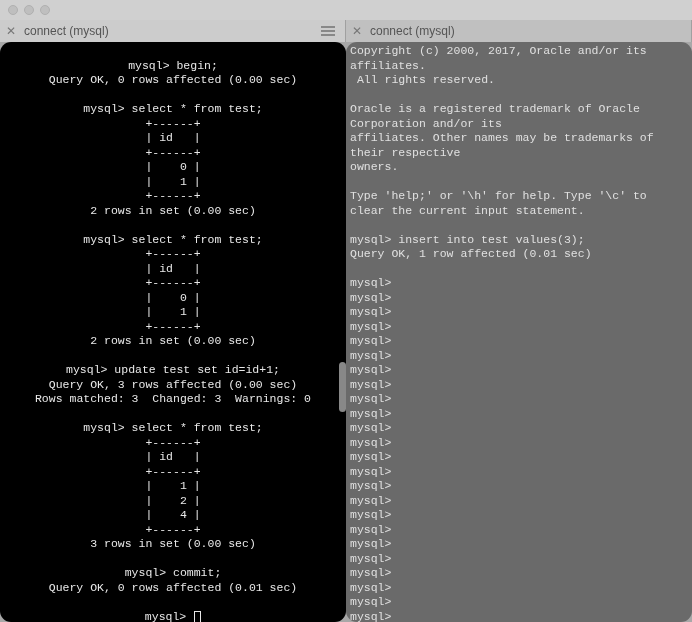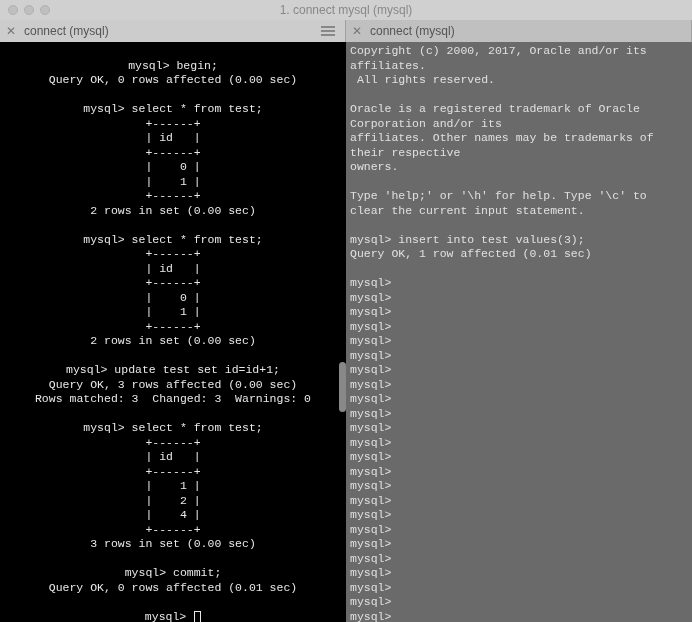--- a/index.html
+++ b/index.html
@@ -68,20 +68,21 @@
       font-size: 12px;
       width: 12px;
     }
     .split {
       display: flex;
       height: calc(622px - 20px - 22px);
     }
     .pane {
       position: relative;
       overflow: hidden;
+      border-radius: 11px;
     }
     .pane-left {
       width: 346px;
       background: #000;
       color: #e8e8e8;
       text-align: center;
     }
     .pane-right {
       flex: 1;
       background: #6a6a6a;
@@ -128,21 +129,20 @@
   </style>
 </head>
 <body>
 
 <div class="window-chrome">
   <div class="traffic-lights">
     <div class="dot"></div>
     <div class="dot"></div>
     <div class="dot"></div>
   </div>
-  <div class="window-title">1. connect mysql (mysql)</div>
 </div>
 
 <div class="tab-bar">
   <div class="tab active">
     <span class="tab-close">✕</span>
     <span>connect (mysql)</span>
     <div class="hamburger-icon">
       <div></div>
         <div></div>
         <div></div>

